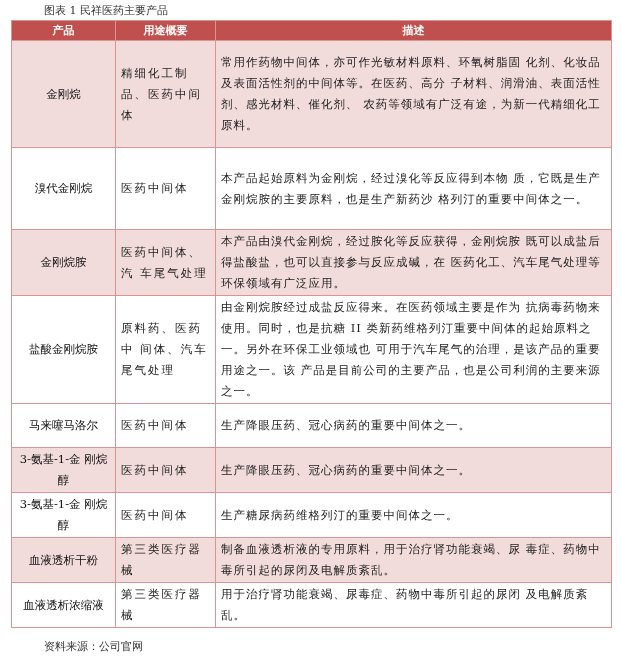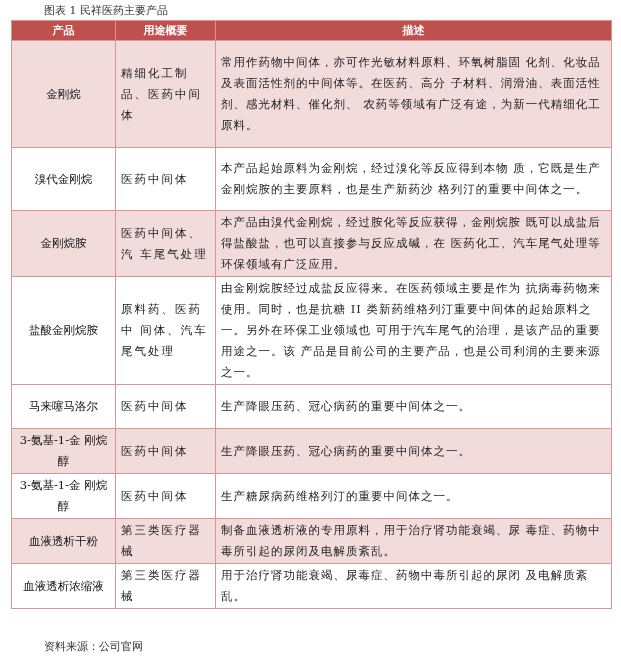--- a/index.html
+++ b/index.html
@@ -36,21 +36,21 @@
       <th>用途概要</th>
       <th>描述</th>
     </tr>
   </thead>
   <tbody>
     <tr class="pink" style="height:107px">
       <td class="prod">金刚烷</td>
       <td class="use">精细化工制品、医药中间体</td>
       <td class="desc">常用作药物中间体，亦可作光敏材料原料、环氧树脂固 化剂、化妆品及表面活性剂的中间体等。在医药、高分 子材料、润滑油、表面活性剂、感光材料、催化剂、 农药等领域有广泛有途，为新一代精细化工原料。</td>
     </tr>
-    <tr class="white" style="height:63px">
+    <tr class="white" style="height:82px">
       <td class="prod">溴代金刚烷</td>
       <td class="use">医药中间体</td>
       <td class="desc">本产品起始原料为金刚烷，经过溴化等反应得到本物 质，它既是生产金刚烷胺的主要原料，也是生产新药沙 格列汀的重要中间体之一。</td>
     </tr>
     <tr class="pink" style="height:65px">
       <td class="prod">金刚烷胺</td>
       <td class="use">医药中间体、汽 车尾气处理</td>
       <td class="desc">本产品由溴代金刚烷，经过胺化等反应获得，金刚烷胺 既可以成盐后得盐酸盐，也可以直接参与反应成碱，在 医药化工、汽车尾气处理等环保领域有广泛应用。</td>
     </tr>
     <tr class="white" style="height:105px">

